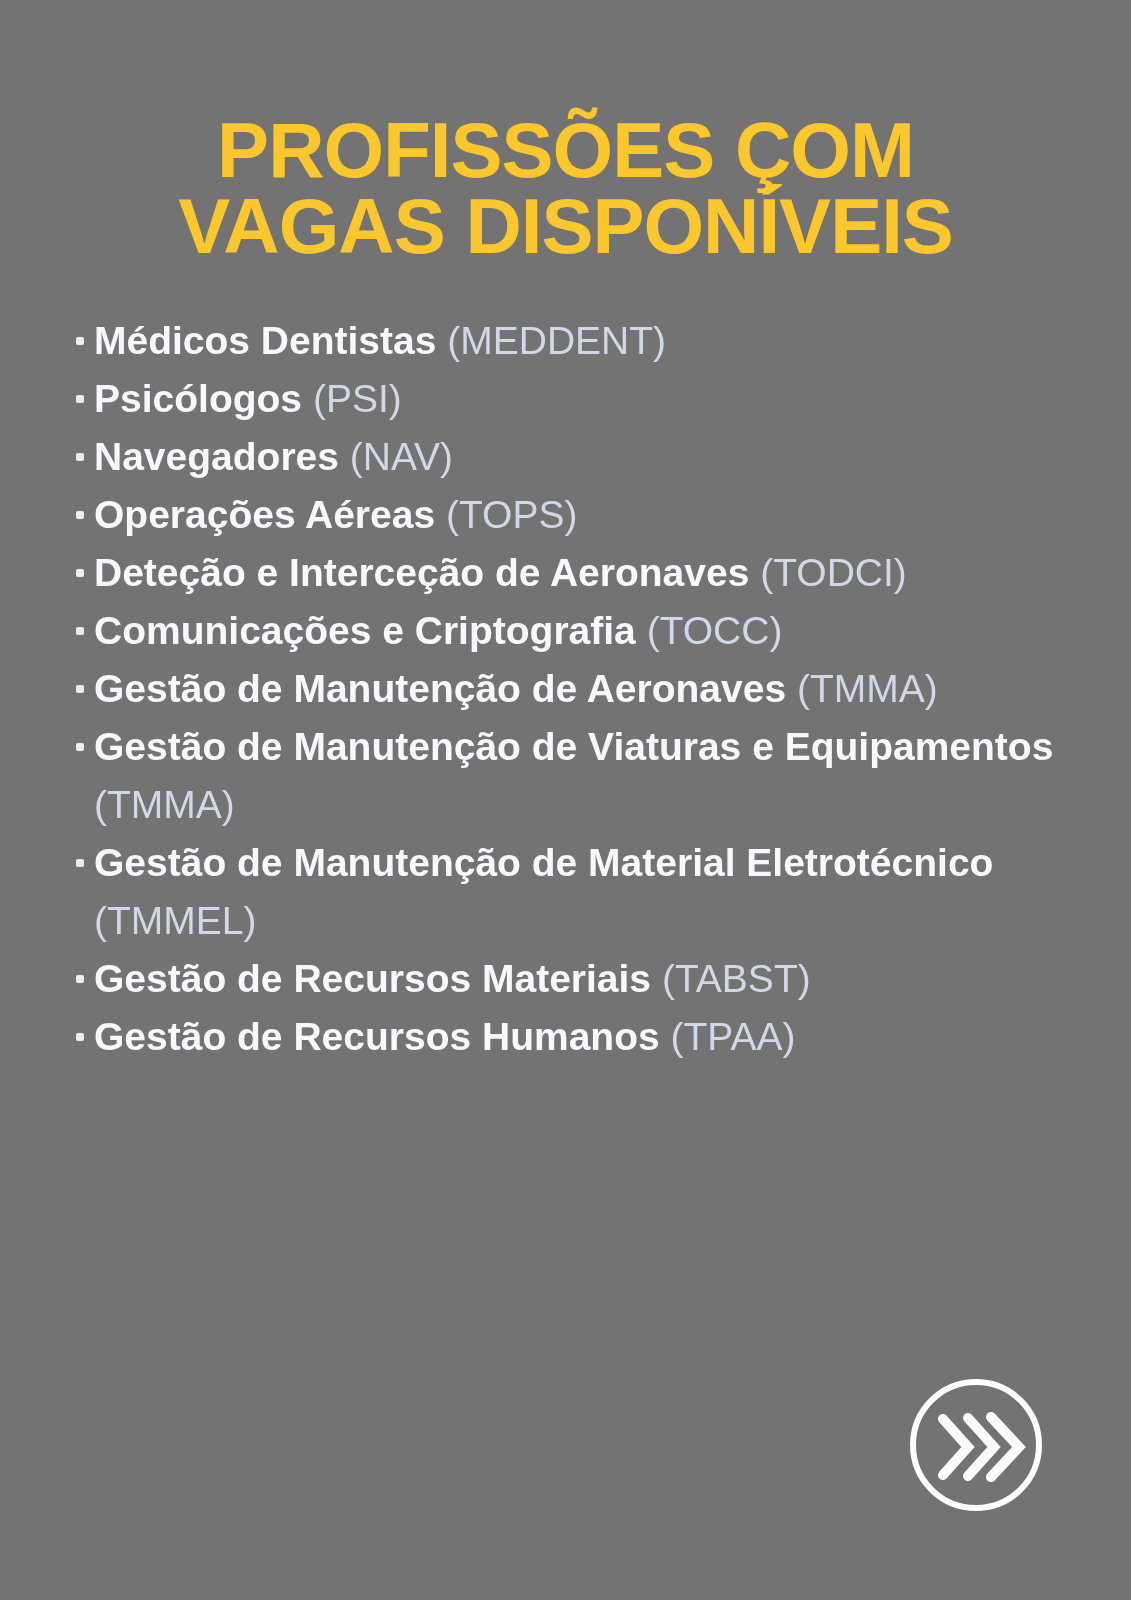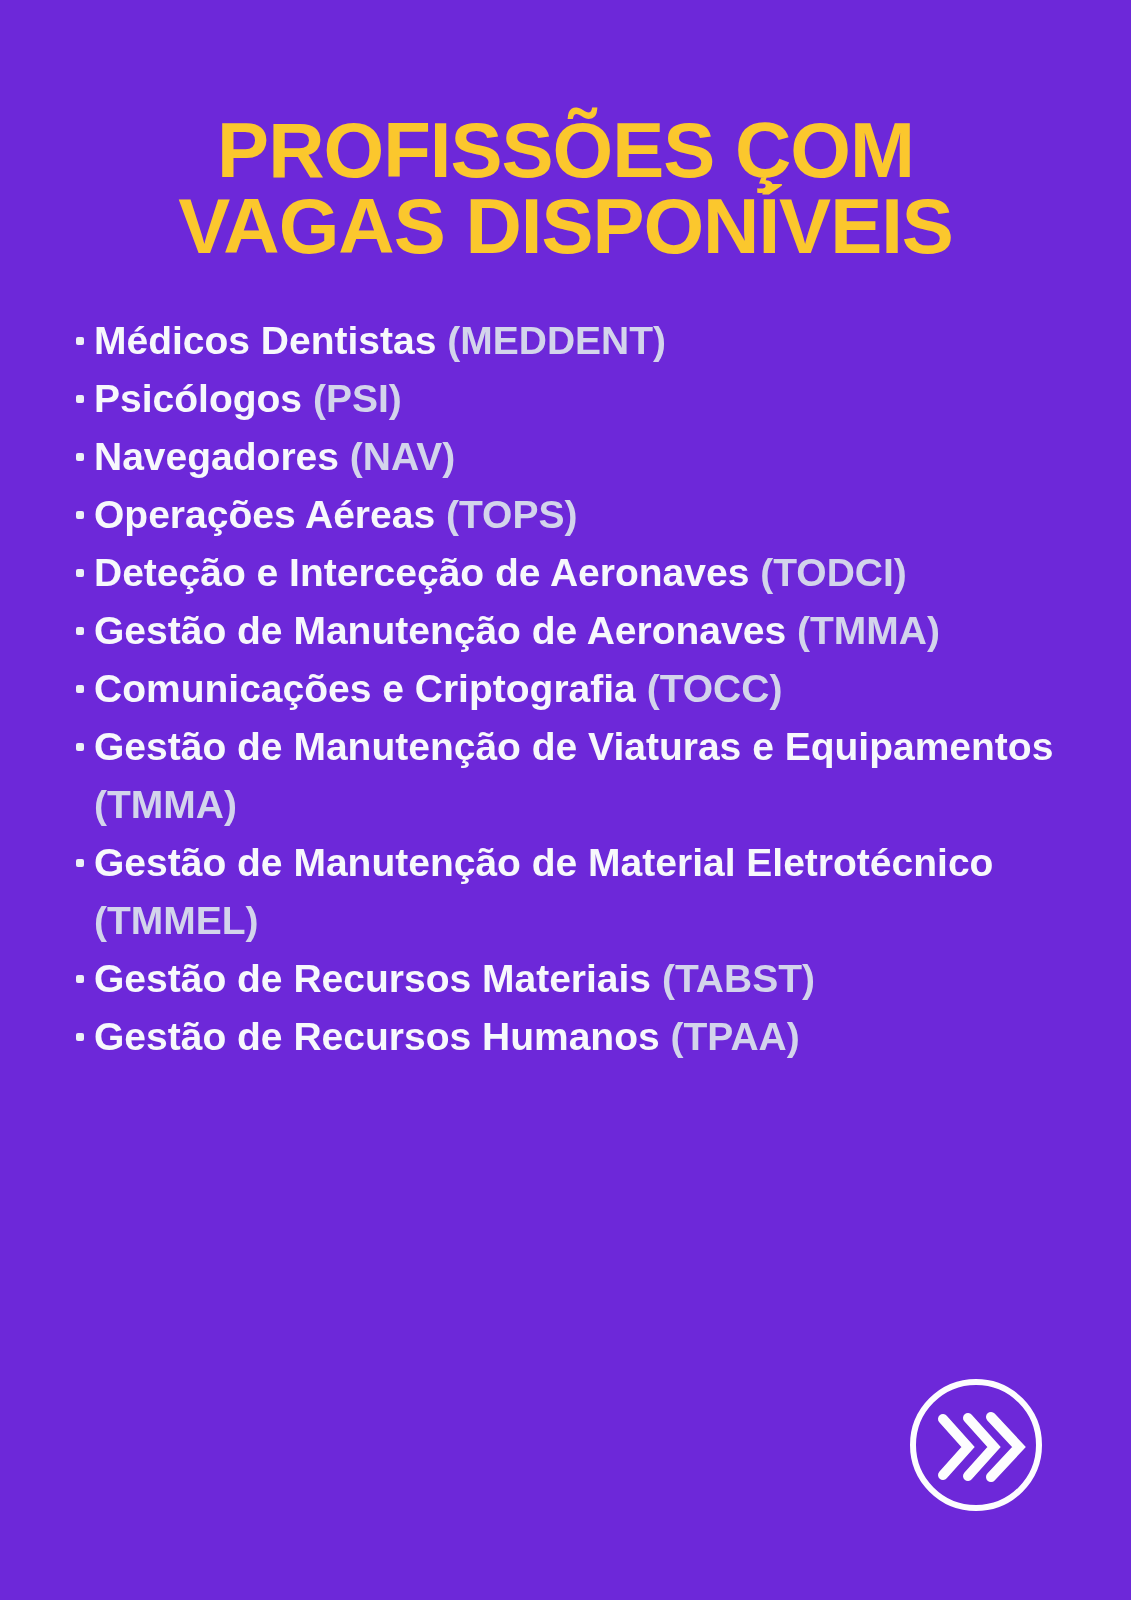--- a/index.html
+++ b/index.html
@@ -4,21 +4,21 @@
 <style>
   html,body{margin:0;padding:0;}
   body{
     font-family:"Liberation Sans", sans-serif;
     background:#0d1650;
   }
   .page{
     position:relative;
     width:1131px;
     height:1600px;
-    background:#6d28d9;
+    background:#737373;
     overflow:hidden;
   }
   .title-block{
     position:absolute;
     top:112px;
     left:0;
     width:1131px;
     text-align:center;
     color:#FBC72D;
     font-weight:900;
@@ -50,21 +50,21 @@
     height:8px;
     border-radius:2px;
     background:#EDEFF6;
   }
   .nm{
     font-weight:700;
     color:#F7F8FC;
     margin-top:7px;
   }
   .ac{
-    font-weight:700;
+    font-weight:400;
     color:#D9DEED;
     opacity:0.95;
   }
   .next-btn{
     position:absolute;
     left:909px;
     top:1378px;
     width:134px;
     height:134px;
     cursor:pointer;
@@ -88,24 +88,24 @@
     <li><span class="dot"></span><span class="nm">Médicos Dentistas</span>
       <span class="ac">(MEDDENT)</span></li>
     <li><span class="dot"></span><span class="nm">Psicólogos</span>
       <span class="ac">(PSI)</span></li>
     <li><span class="dot"></span><span class="nm">Navegadores</span>
       <span class="ac">(NAV)</span></li>
     <li><span class="dot"></span><span class="nm">Operações Aéreas</span>
       <span class="ac">(TOPS)</span></li>
     <li><span class="dot"></span><span class="nm">Deteção e Interceção de Aeronaves</span>
       <span class="ac">(TODCI)</span></li>
+    <li><span class="dot"></span><span class="nm">Comunicações e Criptografia</span>
+      <span class="ac">(TOCC)</span></li>
     <li><span class="dot"></span><span class="nm">Gestão de Manutenção de Aeronaves</span>
       <span class="ac">(TMMA)</span></li>
-    <li><span class="dot"></span><span class="nm">Comunicações e Criptografia</span>
-      <span class="ac">(TOCC)</span></li>
     <li><span class="dot"></span><span class="nm">Gestão de Manutenção de Viaturas e Equipamentos</span>
       <span class="ac">(TMMA)</span></li>
     <li><span class="dot"></span><span class="nm">Gestão de Manutenção de Material Eletrotécnico</span>
       <span class="ac">(TMMEL)</span></li>
     <li><span class="dot"></span><span class="nm">Gestão de Recursos Materiais</span>
       <span class="ac">(TABST)</span></li>
     <li><span class="dot"></span><span class="nm">Gestão de Recursos Humanos</span>
       <span class="ac">(TPAA)</span></li>
   </ul>
 

